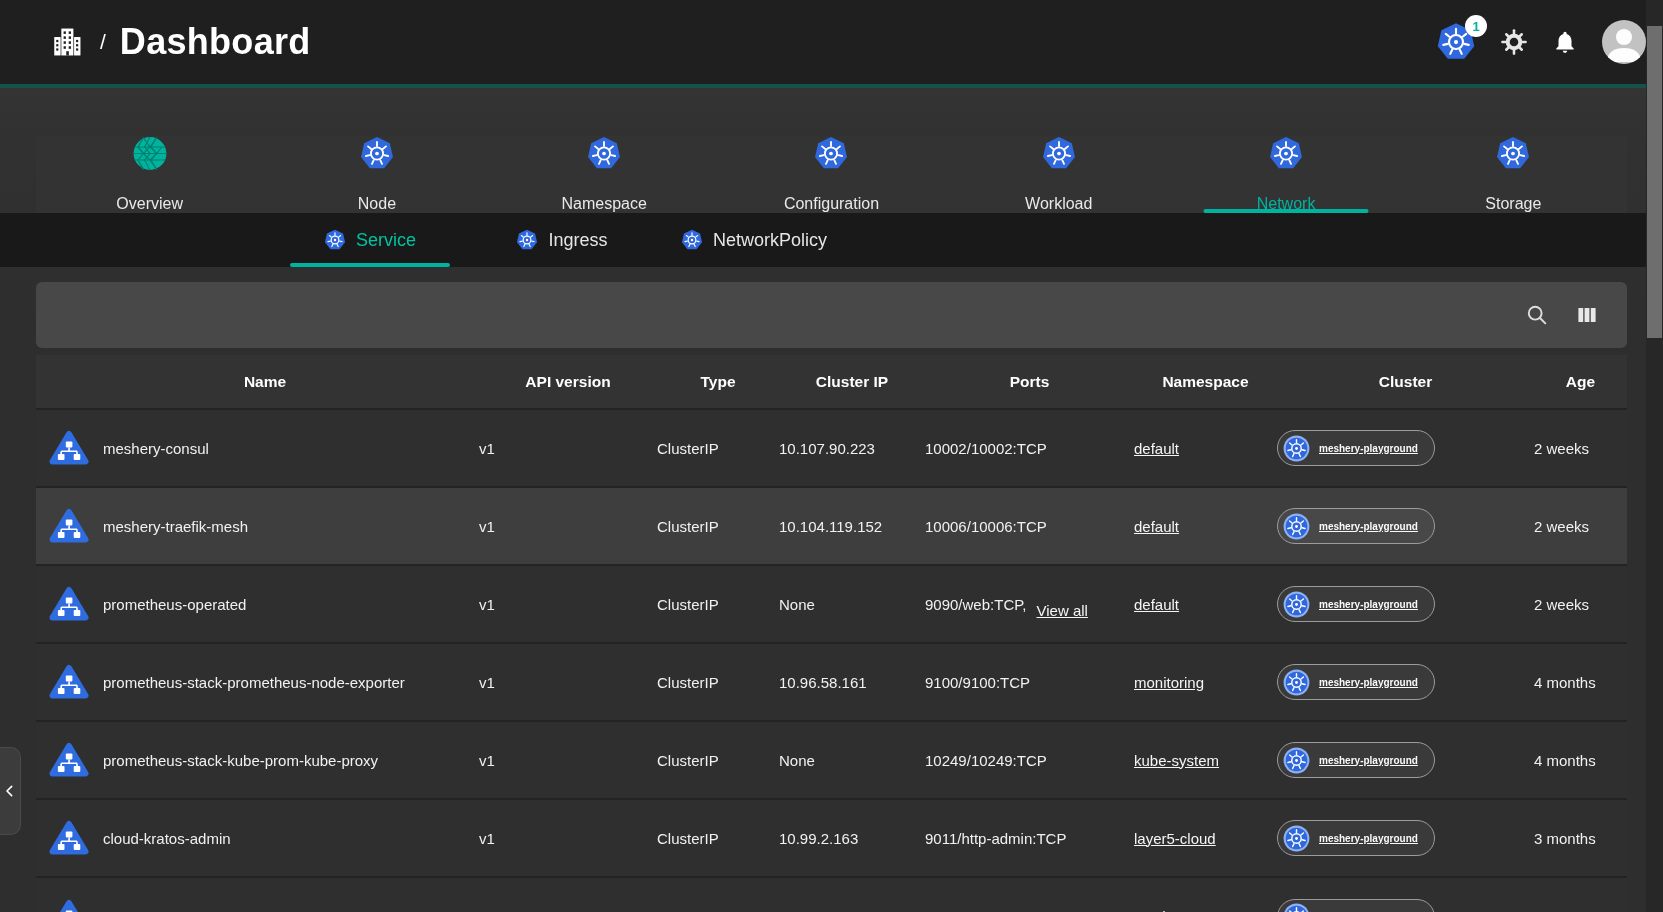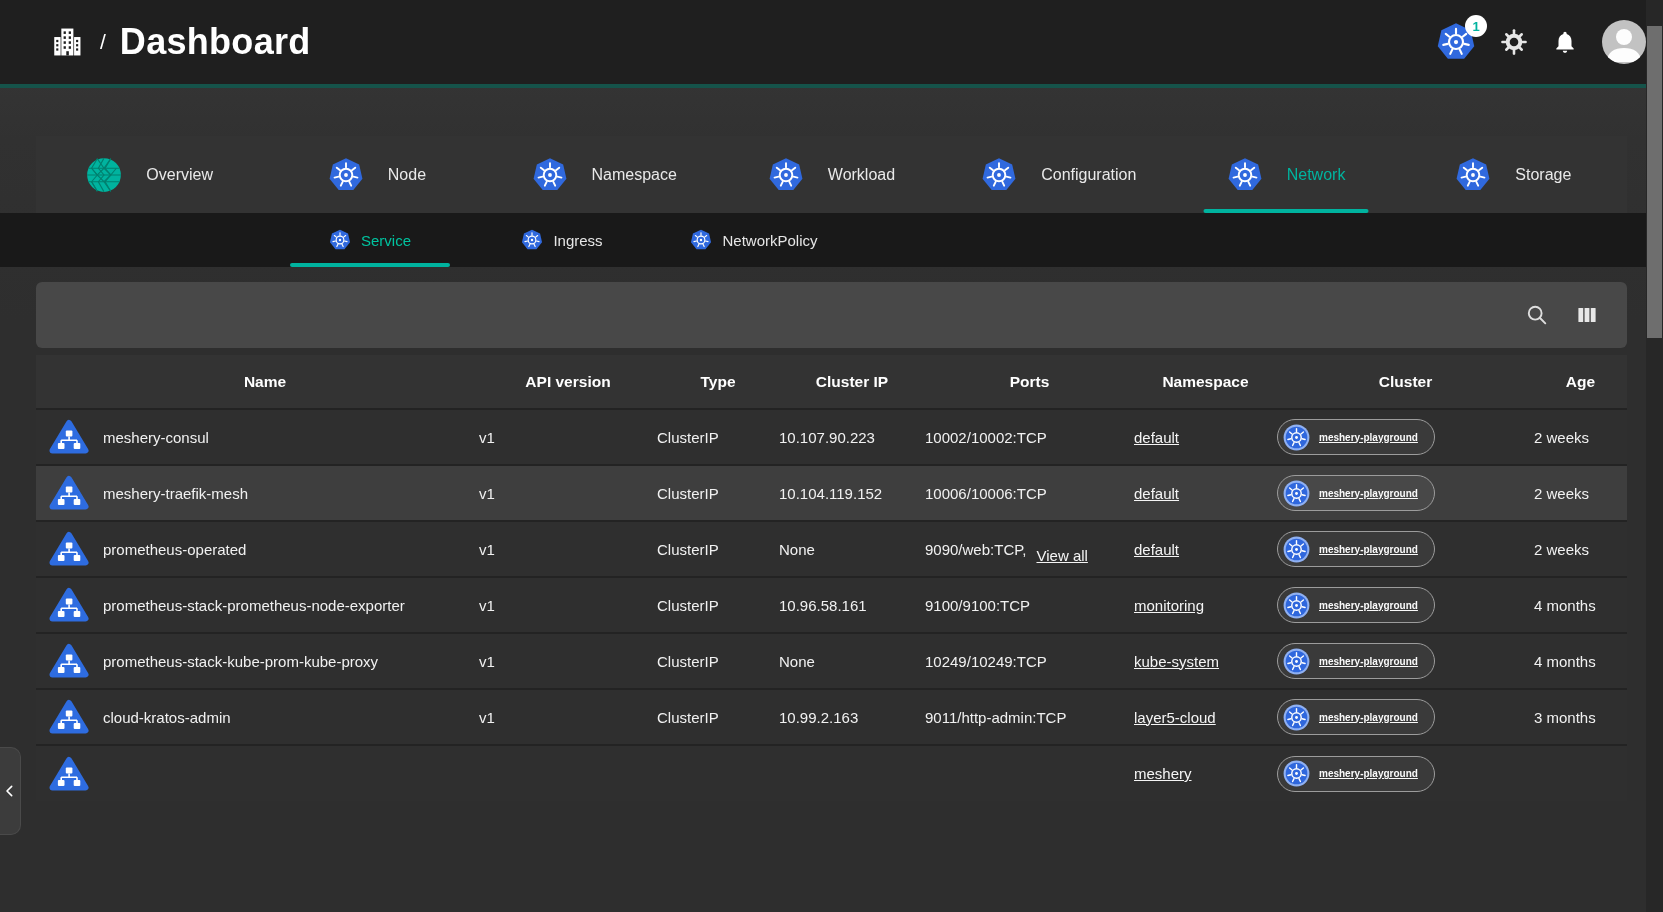--- a/index.html
+++ b/index.html
@@ -19,51 +19,51 @@
   .k8s-ctx { position:relative; width:40px; height:40px; cursor:pointer; }
   .ctx-badge { position:absolute; top:-7px; right:-11px; width:22px; height:22px;
                border-radius:50%; background:#fff; color:#00B39F; font-weight:700;
                font-size:13px; display:flex; align-items:center; justify-content:center; }
   .icon-btn { cursor:pointer; display:block; }
   .avatar { width:44px; height:44px; border-radius:50%; background:#c2c2c2;
             overflow:hidden; cursor:pointer; }
 
   
   .tabs-band { margin:48px 36px 0; height:77px; background:#333333; display:flex; }
-  .ptab { flex:1; position:relative; display:flex; flex-direction:row;
+  .ptab { flex:1; position:relative; display:flex; flex-direction:column;
           align-items:center; justify-content:center; gap:24px; cursor:pointer; }
   .ptab .lbl { font-size:16px; color:#e9e9e9; }
   .ptab.selected .lbl { color:#00B39F; }
   .ptab.selected::after { content:""; position:absolute; bottom:0; left:50%;
           transform:translateX(-50%); width:165px; height:4px; border-radius:3px;
           background:#00B39F; }
   .ticon { width:36px; height:36px; }
 
   
   .subtabs-band { height:54px; background:#191919; display:flex; padding-left:274px; }
   .stab { width:192px; position:relative; display:flex; align-items:center;
-          justify-content:center; gap:10px; font-size:15px; color:#e6e6e6; cursor:pointer; }
+          justify-content:center; gap:10px; font-size:18px; color:#e6e6e6; cursor:pointer; }
   .stab.selected { color:#00C39F; }
   .stab.selected::after { content:""; position:absolute; bottom:0; left:50%;
           transform:translateX(-50%); width:160px; height:4px; border-radius:3px;
           background:#00B39F; }
   .sicon { width:22px; height:22px; }
 
   
   .toolbar { margin:15px 36px 0; height:66px; background:#484848; border-radius:6px;
              display:flex; align-items:center; justify-content:flex-end; gap:26px;
              padding-right:28px; }
 
   
   .table-wrap { margin:7px 36px 0; }
   table { width:1591px; border-collapse:collapse; table-layout:fixed; }
   thead th { height:54px; background:#333333; color:#fff; font-size:15.5px;
              font-weight:700; text-align:center; cursor:pointer; }
   thead th:first-child { padding-left:15px; }
-  tbody td { height:56px; background:#2f2f2f; border-top:2px solid #232323;
+  tbody td { height:78px; background:#2f2f2f; border-top:2px solid #232323;
              color:#f1f1f1; font-size:15px; vertical-align:middle; }
   tr.highlighted td { background:#3e3e3e; }
   .name-cell { display:flex; align-items:center; gap:14px; padding-left:13px; }
   .svcicon { width:40px; height:36px; flex:none; }
   .ports-cell { display:flex; align-items:center; gap:10px; }
   .link { color:#f5f5f5; text-decoration:underline; cursor:pointer;margin-top:12px; }
   .chip { display:inline-flex; align-items:center; gap:9px; height:36px;
           padding:0 16px 0 5px; border:1px solid #9c9c9c; border-radius:18px;
           background:rgba(255,255,255,.055); color:#fafafa; font-size:10px;
           font-weight:700; cursor:pointer; max-width:250px;text-decoration:underline; }
@@ -209,28 +209,28 @@
     <svg class="ticon" viewBox="0 0 32 32">
           <use href="#k8s"></use>
         </svg>
     <span class="lbl">Namespace</span>
   </div>
 
   <div class="ptab">
     <svg class="ticon" viewBox="0 0 32 32">
           <use href="#k8s"></use>
         </svg>
+    <span class="lbl">Configuration</span>
+  </div>
+
+  <div class="ptab">
+    <svg class="ticon" viewBox="0 0 32 32">
+          <use href="#k8s"></use>
+        </svg>
     <span class="lbl">Workload</span>
-  </div>
-
-  <div class="ptab">
-    <svg class="ticon" viewBox="0 0 32 32">
-          <use href="#k8s"></use>
-        </svg>
-    <span class="lbl">Configuration</span>
   </div>
 
   <div class="ptab selected">
     <svg class="ticon" viewBox="0 0 32 32">
           <use href="#k8s"></use>
         </svg>
     <span class="lbl">Network</span>
   </div>
 
 

